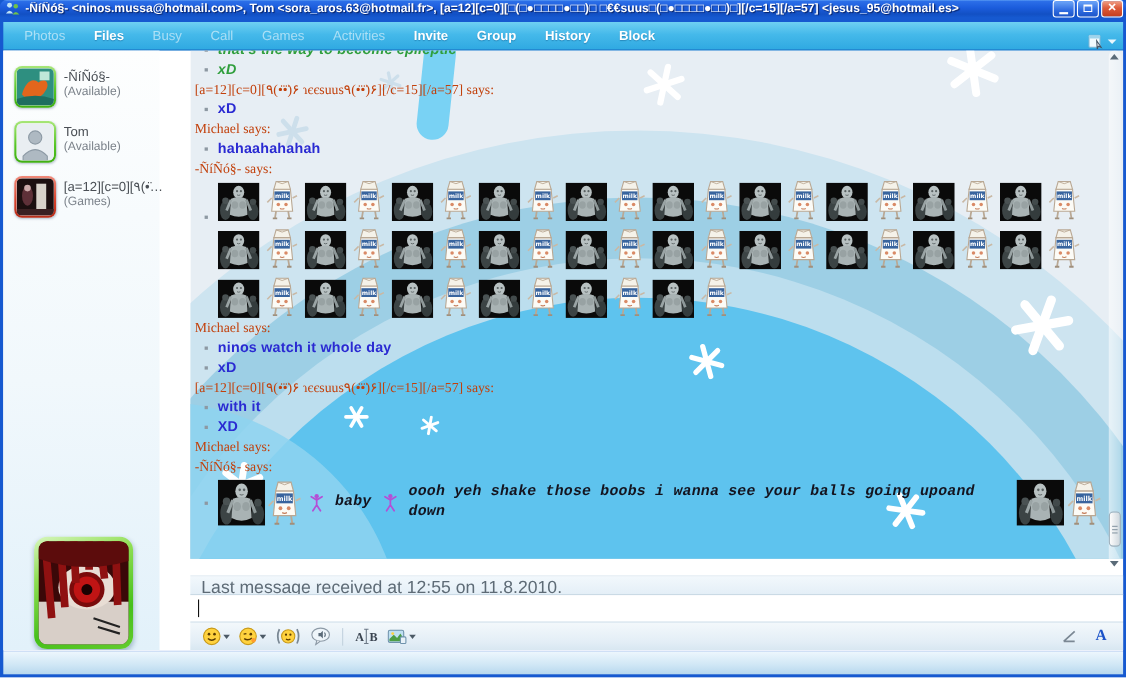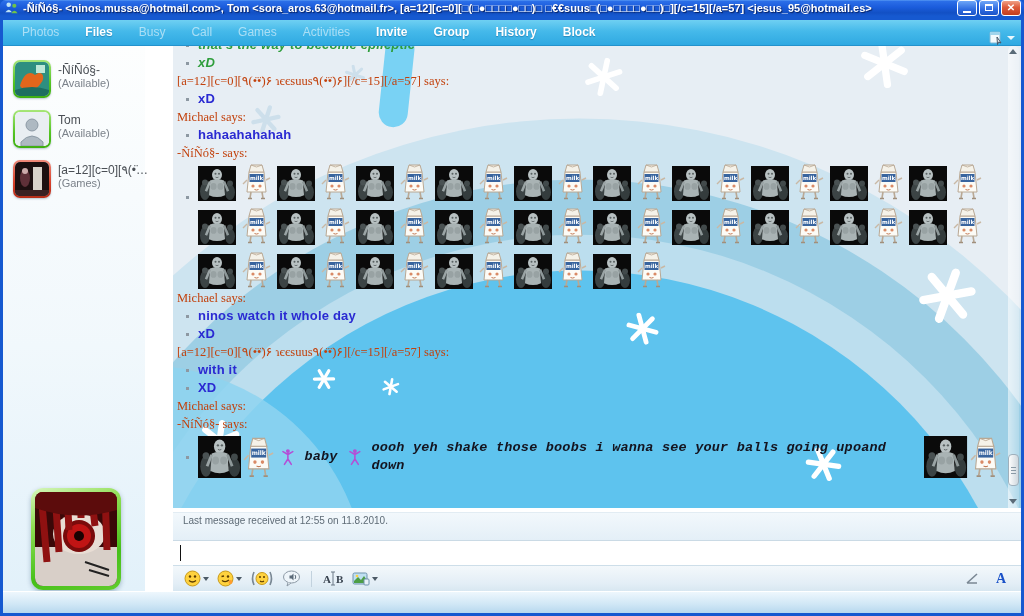--- a/index.html
+++ b/index.html
@@ -91,22 +91,22 @@
   .sb-up { position:absolute; top:3px; right:4px; width:0; height:0;
     border-left:4px solid transparent; border-right:4px solid transparent; border-bottom:5px solid #5a6b78; }
   .sb-thumb { position:absolute; right:2px; bottom:26px; width:11px; height:32px; border-radius:4px;
     background:linear-gradient(90deg,#fdfdfd,#cfd8de); border:1px solid #9fb0bc;
     display:flex; flex-direction:column; justify-content:center; align-items:center; gap:2px; }
   .sb-thumb i { display:block; width:5px; height:1px; background:#8a9aa6; }
   .sb-down { position:absolute; bottom:8px; right:4px; width:0; height:0;
     border-left:4px solid transparent; border-right:4px solid transparent; border-top:5px solid #5a6b78; }
 
   
-  .statusbar { height:28px; background:linear-gradient(180deg,#f2f8fc,#e4eff7);
-    border-top:1px solid #e2ecf3; font-size:10px; color:#5e6b76; padding:2px 0 0 10px; }
+  .statusbar { height:17px; background:linear-gradient(180deg,#f2f8fc,#e4eff7);
+    border-top:1px solid #e2ecf3; font-size:16px; color:#5e6b76; padding:2px 0 0 10px; }
   .inputbar { height:25px; background:#fff; border-top:1px solid #cadaE5; display:flex; align-items:center; }
   .input-caret { width:1px; height:16px; background:#111; margin-left:7px; }
   .toolbar { height:26px; background:linear-gradient(180deg,#f3f8fb 0%,#e3eef6 70%,#d8e7f1 100%);
     border-top:1px solid #cddee9; display:flex; align-items:center; padding:0 8px; gap:2px; }
   .tb-btn { display:flex; align-items:center; gap:2px; padding:2px 3px; border-radius:3px; cursor:default; }
   .tb-btn svg { display:block; }
   .tb-caret { width:0; height:0; border-left:3px solid transparent; border-right:3px solid transparent; border-top:4px solid #4c5a66; }
   .tb-sep { width:1px; height:16px; background:#c2d2de; margin:0 5px; }
   .tb-right { margin-left:auto; display:flex; align-items:center; gap:10px; padding-right:4px; }
   .tb-right .text-a { color:#1b52c8; font-weight:bold; font-size:14px; font-family:"Liberation Serif",serif; }

